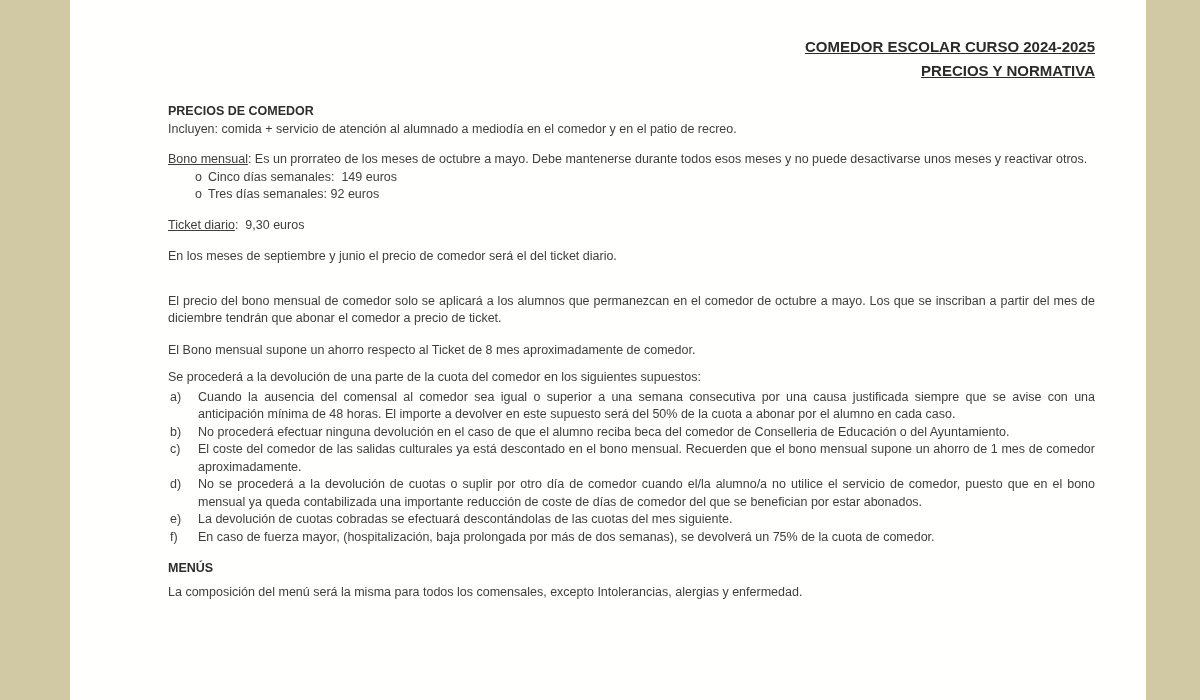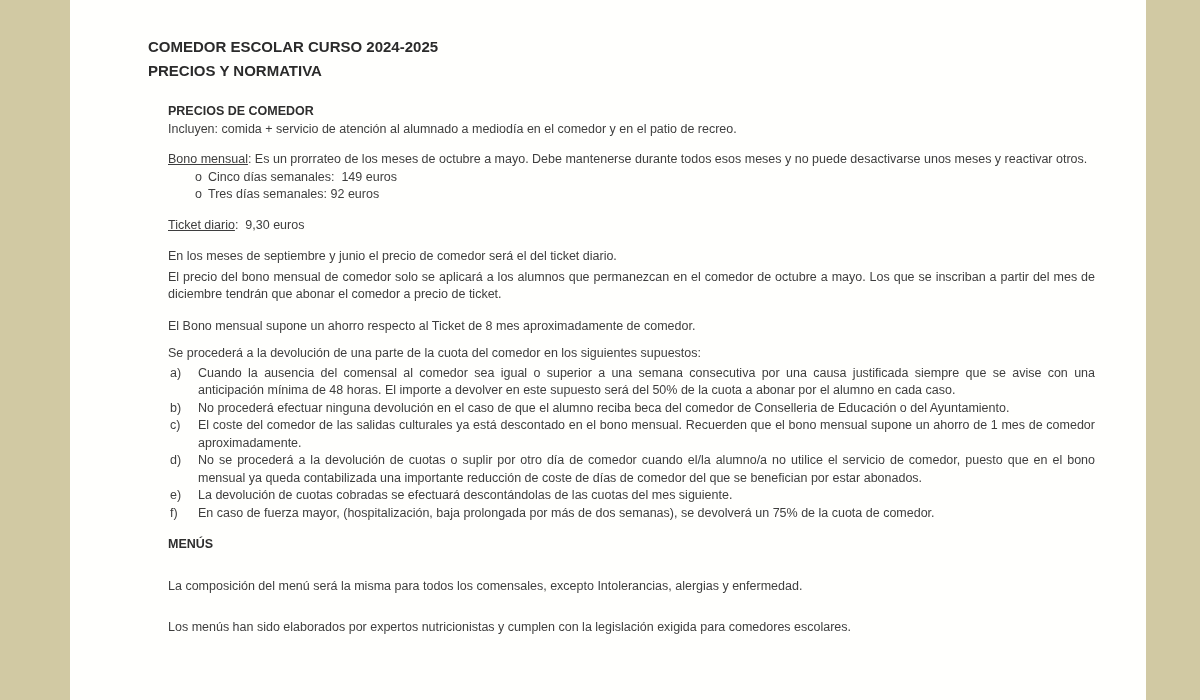--- a/index.html
+++ b/index.html
@@ -17,38 +17,39 @@
     left: 70px; top: 0;
     width: 1076px; height: 700px;
     background: #fffffd;
   }
   .content {
     padding: 30px 51px 0 78px;
     font-size: 12.5px;
     line-height: 17.5px;
   }
   .title-block {
-    text-align: left;
+    text-align: right;
     font-weight: bold;
     font-size: 15px;
     line-height: 24px;
     color: #2b2b2b;
     margin-top: 5px;
+    text-decoration: underline;
   }
   .heading {
     font-weight: bold;
     color: #2e2e2e;
   }
   p { margin: 0; text-align: justify; padding-left: 20px; }
   .mt13 { margin-top: 13px; }
   .mt14 { margin-top: 14px; }
-  .mt15 { margin-top: 3px; }
+  .mt15 { margin-top: 27px; }
   .mt20 { margin-top: 20px; }
   .mt11 { margin-top: 10px; }
-  .mt7  { margin-top: 24px; }
+  .mt7  { margin-top: 6px; }
   .u { text-decoration: underline; margin-top: 13px; }
   .pre { white-space: pre-wrap; }
   .sub-option {
     display: flex;
     margin-left: 47px;
     text-align: left;
   }
   .sub-option .marker { width: 13px; flex-shrink: 0; }
   .list { margin-top: 2px; }
   .li {
@@ -117,16 +118,15 @@
       </div>
       <div class="li">
         <span class="marker">f)</span>
         <span class="li-text">En caso de fuerza mayor, (hospitalización, baja prolongada por más de dos semanas), se devolverá un 75% de la cuota de comedor.</span>
       </div>
     </div>
 
     <p class="heading mt14">MENÚS</p>
 
     <p class="mt7">La composición del menú será la misma para todos los comensales, excepto Intolerancias, alergias y enfermedad.</p>
-    <p class="mt7">Los menús han sido elaborados por expertos nutricionistas y cumplen con la legislación exigida para comedores escolares.</p>
 
   </div>
 </div>
 
 </body></html>

